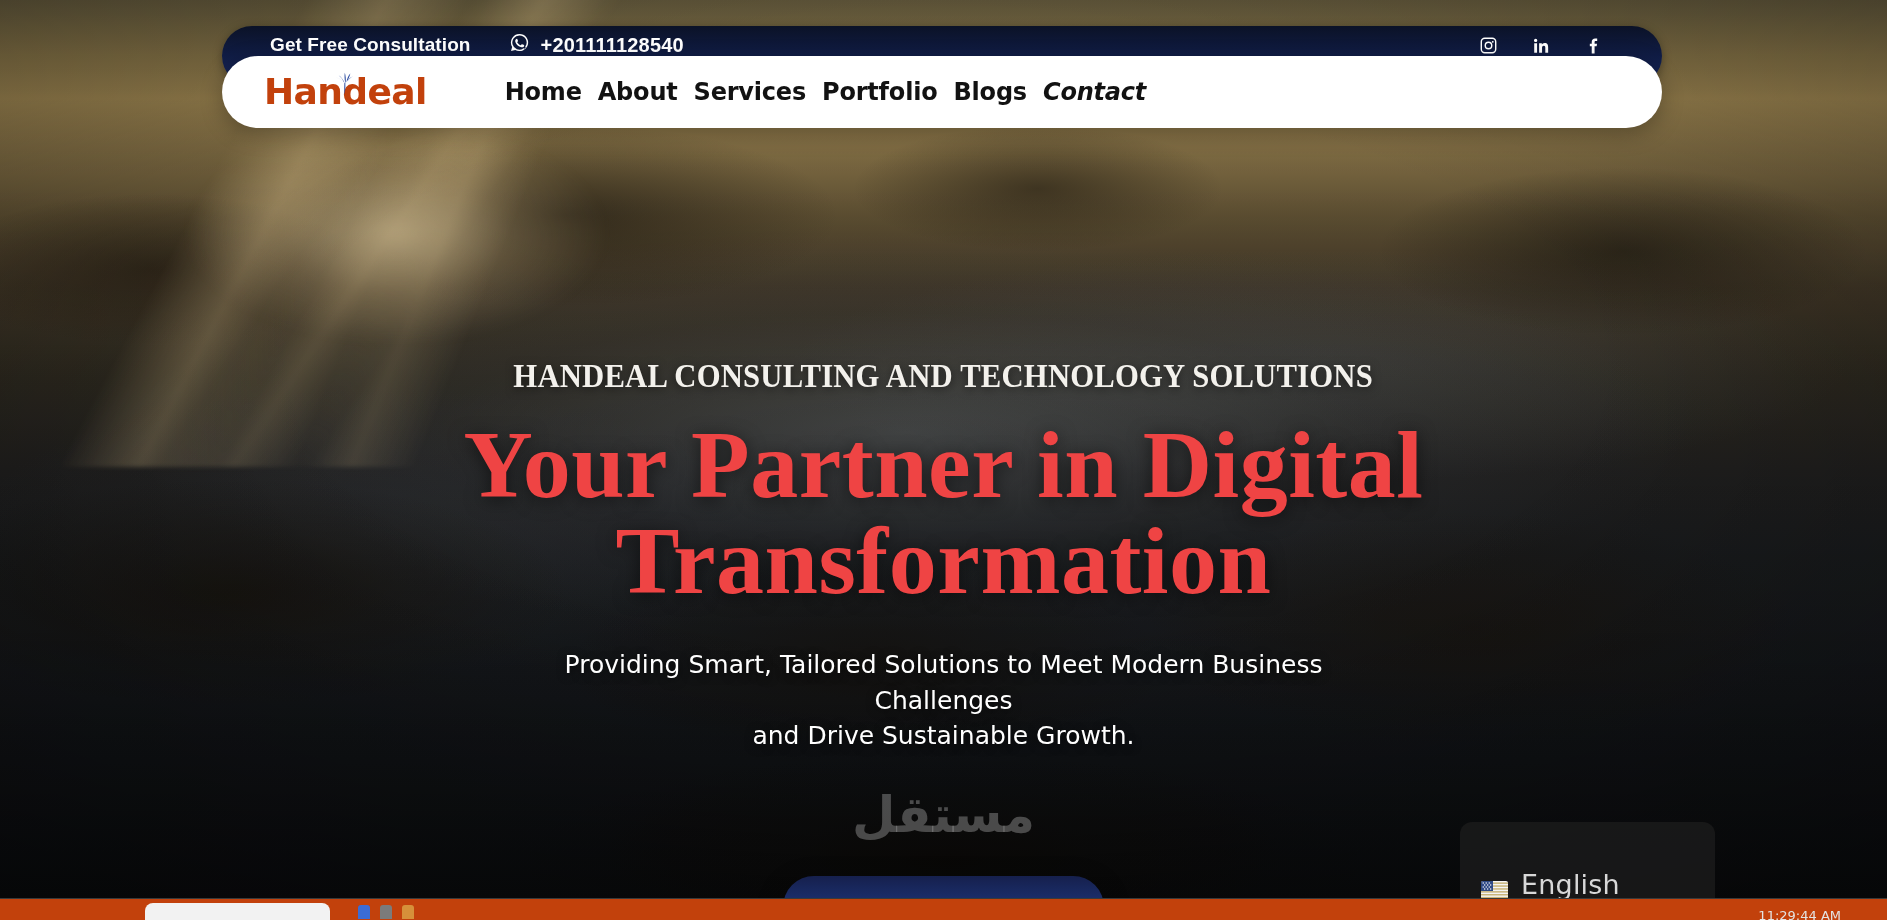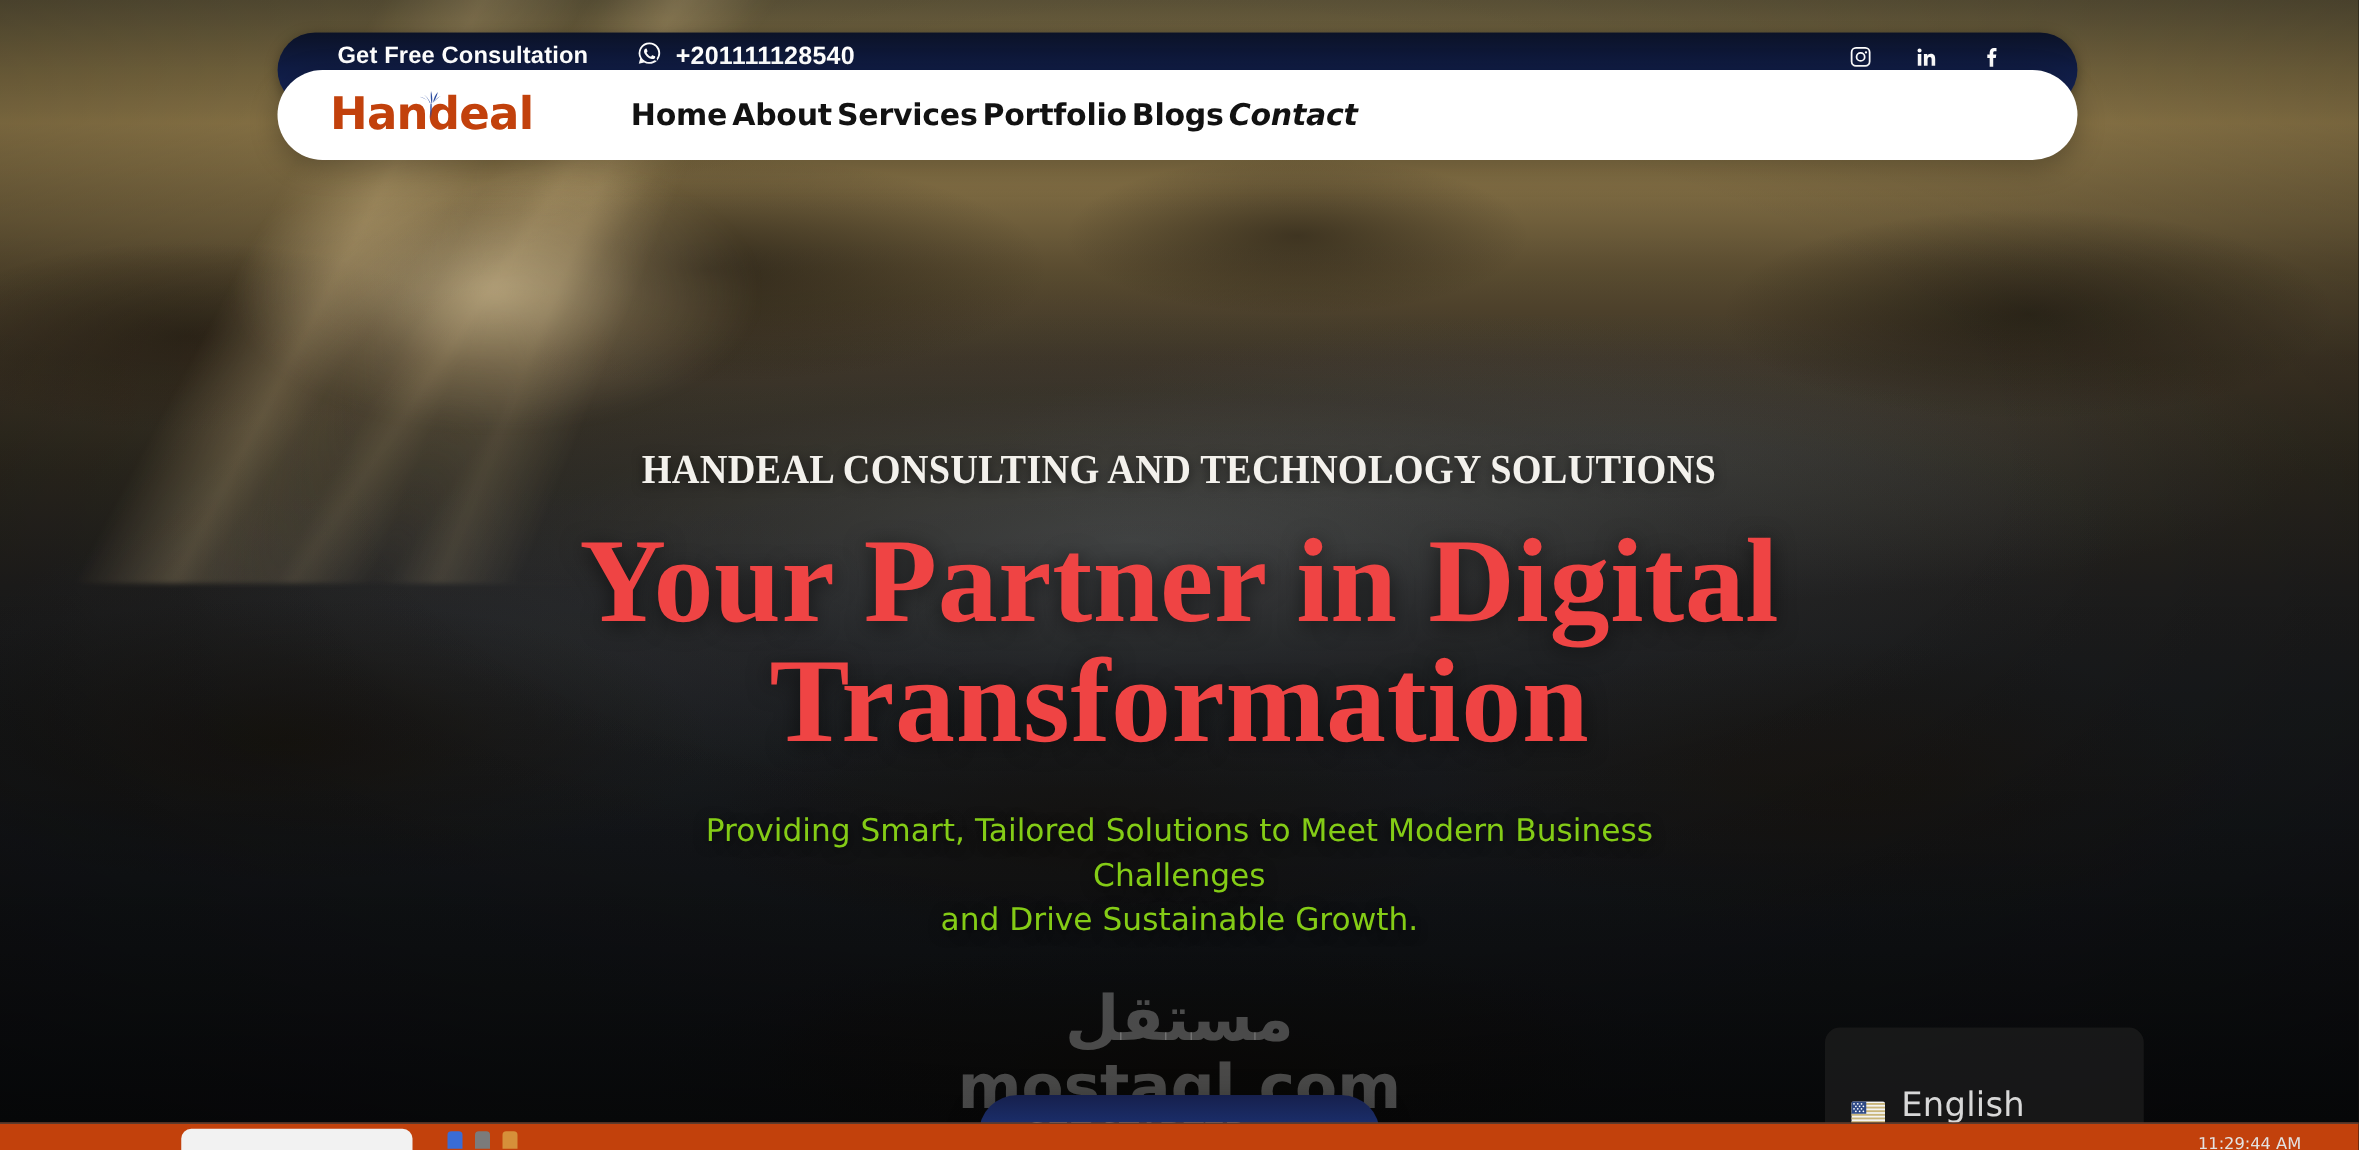--- a/index.html
+++ b/index.html
@@ -128,21 +128,21 @@
     font-size:36px; font-weight:bold; color:#c2410c;
     letter-spacing:-0.6px; line-height:1;
     font-family:"DejaVu Sans", sans-serif;
   }
   .logo-mark {
     position:absolute; left:68px; top:-9px; width:26px; height:30px;
     pointer-events:none;
   }
   .logo-mark svg { width:100%; height:100%; display:block; }
 
-  .nav-links { display:flex; align-items:center; margin-left:78px; gap:0; flex:1; }
+  .nav-links { display:flex; align-items:center; margin-left:78px; gap:12px; flex:1; }
   .nav-link {
     color:#121212; font-size:24px; font-weight:bold; letter-spacing:-.2px;
     text-decoration:none; cursor:pointer; padding:6px 0;
     font-family:"DejaVu Sans", sans-serif;
     white-space:nowrap;
   }
   .nav-links .nav-link + .nav-link { margin-left:4px; }
   .nav-link:nth-child(1){ margin-left:0; }
   .nav-link:nth-child(2){ margin-left:80px; }
   .nav-link:nth-child(3){ margin-left:78px; }
@@ -177,21 +177,21 @@
     margin-top:22px;
     letter-spacing:.5px;
     text-shadow:0 3px 18px rgba(0,0,0,.55);
     max-width:1000px;
   }
   .subhead {
     margin-top:38px;
     font-family:"DejaVu Sans", sans-serif;
     font-size:25px;
     line-height:1.42;
-    color:#84cc16;
+    color:#ffffff;
     text-align:center;
     max-width:900px;
     text-shadow:0 2px 10px rgba(0,0,0,.6);
   }
   .cta-wrap { margin-top:122px; }
   .cta-btn {
     display:inline-flex; align-items:center; justify-content:center; gap:48px;
     min-width:250px; height:62px;
     padding:0 30px 0 36px;
     border:none; border-radius:34px; cursor:pointer;
@@ -267,21 +267,20 @@
     <div class="bg-sky"></div>
     <div class="bg-water"></div>
     <div class="bg-veg"></div>
     <div class="bg-sunray"></div>
     <div class="bg-glow"></div>
     <div class="bg-vignette"></div>
   </div>
 
   <div class="watermark">
     <div class="wm-ar">مستقل</div>
-    <div class="wm-en">mostaql.com</div>
   </div>
 
   <div class="header-wrap">
 
     <div class="topbar">
       <div class="topbar-inner">
         <div class="topbar-left">
           <span class="tb-cta">Get Free Consultation</span>
           <span class="tb-phone">
             <span class="wa">

